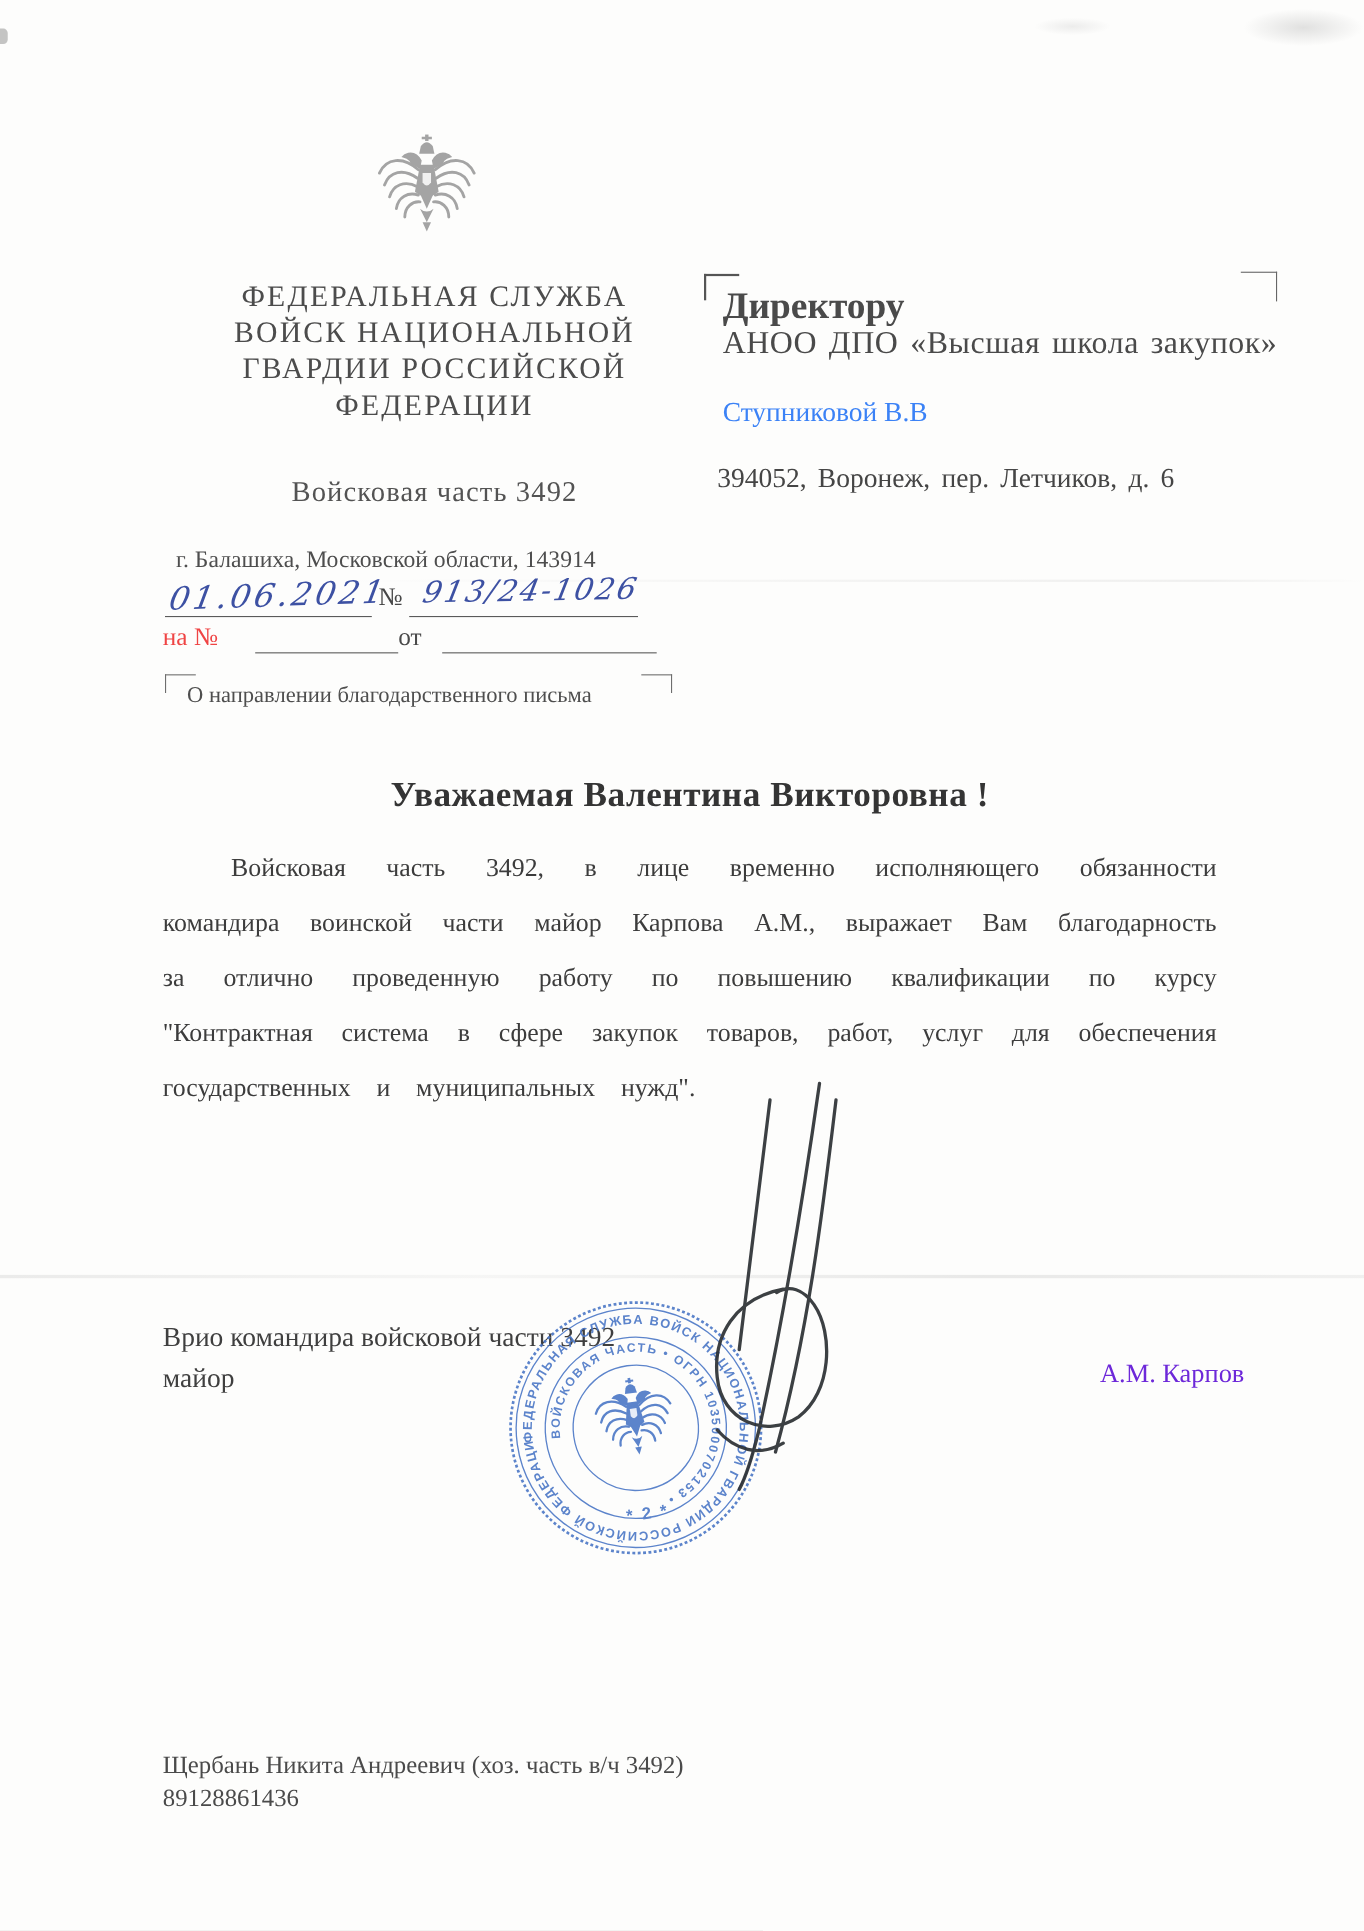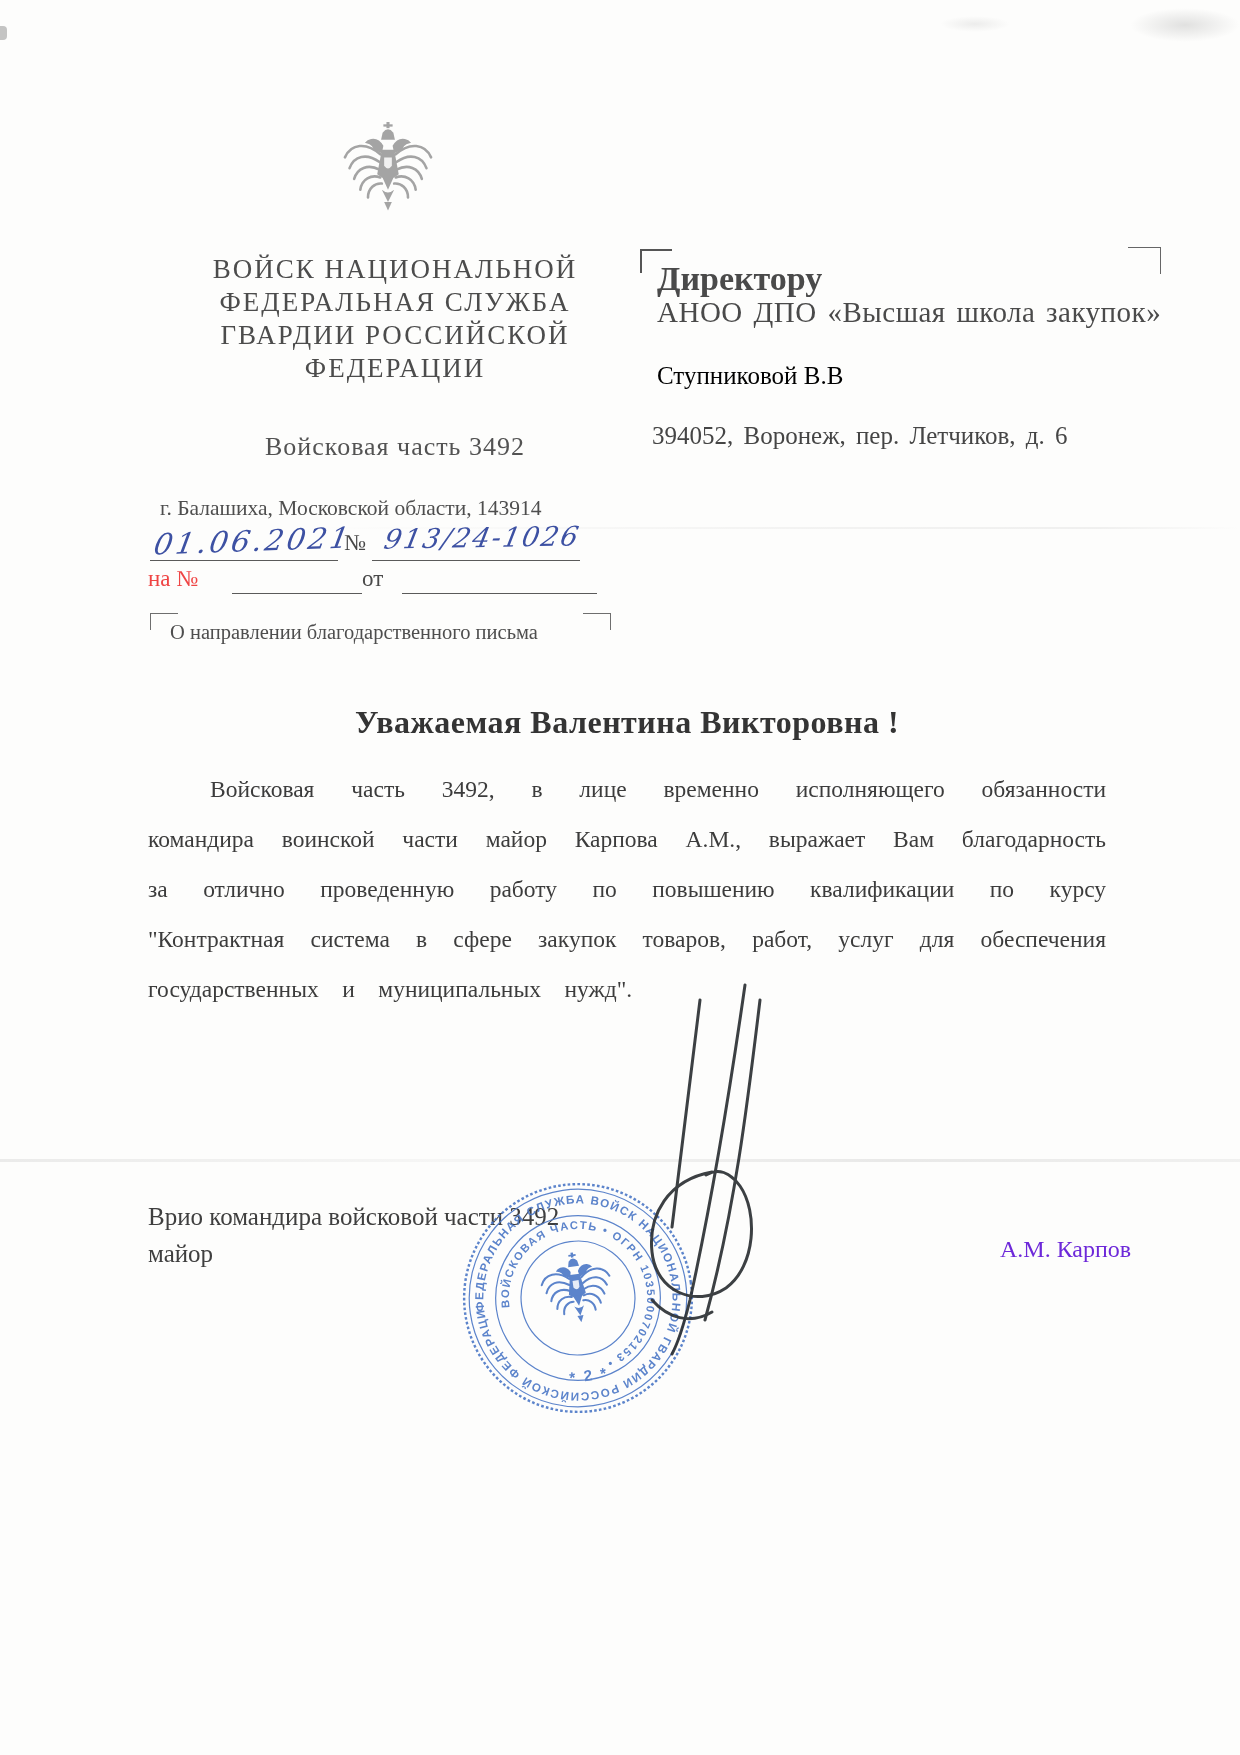--- a/index.html
+++ b/index.html
@@ -39,21 +39,21 @@
   .corner-tr{border-top:1.6px solid #6e6e6e;border-right:1.6px solid #6e6e6e;}
   .subj-cl{left:150px;top:613px;}
   .subj-cr{left:583px;top:613px;}
   .subject{left:170px;top:621px;font-size:20.5px;color:#4e4e4e;}
 
   
   .rec-cl{left:640px;top:249px;width:30px;height:22px;border-top:2px solid #555;border-left:2px solid #555;}
   .rec-cr{left:1128px;top:247px;width:32px;height:26px;border-top:1.6px solid #666;border-right:1.6px solid #666;}
   .rec-title{left:657px;top:260px;font-size:34px;color:#4a4a4a;font-weight:bold;}
   .rec-org{left:657px;top:296px;font-size:29px;letter-spacing:.5px;word-spacing:3px;color:#4a4a4a;}
-  .rec-name{left:657px;top:362px;font-size:25px;color:#000000;}
+  .rec-name{left:657px;top:362px;font-size:25px;color:#3b82f6;}
   .rec-addr{left:652px;top:422px;font-size:25px;word-spacing:4px;color:#454545;}
 
   .salutation{left:148px;top:704px;width:958px;text-align:center;
     font-size:32px;font-weight:bold;color:#343434;letter-spacing:.5px;}
 
   .body-text{left:148px;top:764px;width:958px;font-size:23.5px;line-height:50px;
     text-align:justify;word-spacing:.75em;color:#3c3c3c;}
   .body-text p{margin:0;text-indent:62px;}
   .body-text p + p{margin-top:6px;}
 
@@ -115,22 +115,22 @@
   <div class="abs smudge2"></div>
   <div class="abs edge-mark"></div>
   <div class="abs fold2"></div>
   <div class="abs fold1"></div>
 
   <svg class="abs emblem" viewBox="0 0 120 130">
     <use href="#eagle-sym"></use>
   </svg>
 
   <div class="abs org-block">
+    <div>ФЕДЕРАЛЬНАЯ СЛУЖБА</div>
     <div>ВОЙСК НАЦИОНАЛЬНОЙ</div>
-    <div>ФЕДЕРАЛЬНАЯ СЛУЖБА</div>
     <div>ГВАРДИИ РОССИЙСКОЙ</div>
     <div>ФЕДЕРАЦИИ</div>
   </div>
 
   <div class="abs unit-line">Войсковая часть 3492</div>
   <div class="abs place-line">г. Балашиха, Московской области, 143914</div>
 
   <div class="abs handwrite hw-date">01.06.2021</div>
   <div class="abs no-sign">№</div>
   <div class="abs handwrite hw-number">913/24-1026</div>
@@ -187,14 +187,18 @@
   <svg class="abs signature" viewBox="0 0 230 400">
     <g fill="none" stroke="#2c3034" stroke-width="3" stroke-linecap="round" opacity="0.92">
       <path d="M110 28 C100 108, 90 185, 82 255"></path>
       <path d="M155 13 C140 118, 122 228, 100 328 C93 356, 88 371, 82 382"></path>
       <path d="M170 28 C158 128, 145 238, 115 348"></path>
       <path d="M122 200 C78 208, 58 243, 62 280 C66 320, 106 336, 136 316 C166 294, 168 240, 150 214 C140 200, 128 196, 116 203"></path>
       <path d="M62 328 C78 346, 100 353, 122 340"></path>
     </g>
   </svg>
 
+  <div class="abs footer-block">
+    <div>Щербань Никита Андреевич (хоз. часть в/ч 3492)</div>
+    <div>89128861436</div>
+  </div>
 
 </div>
 
 </body></html>

